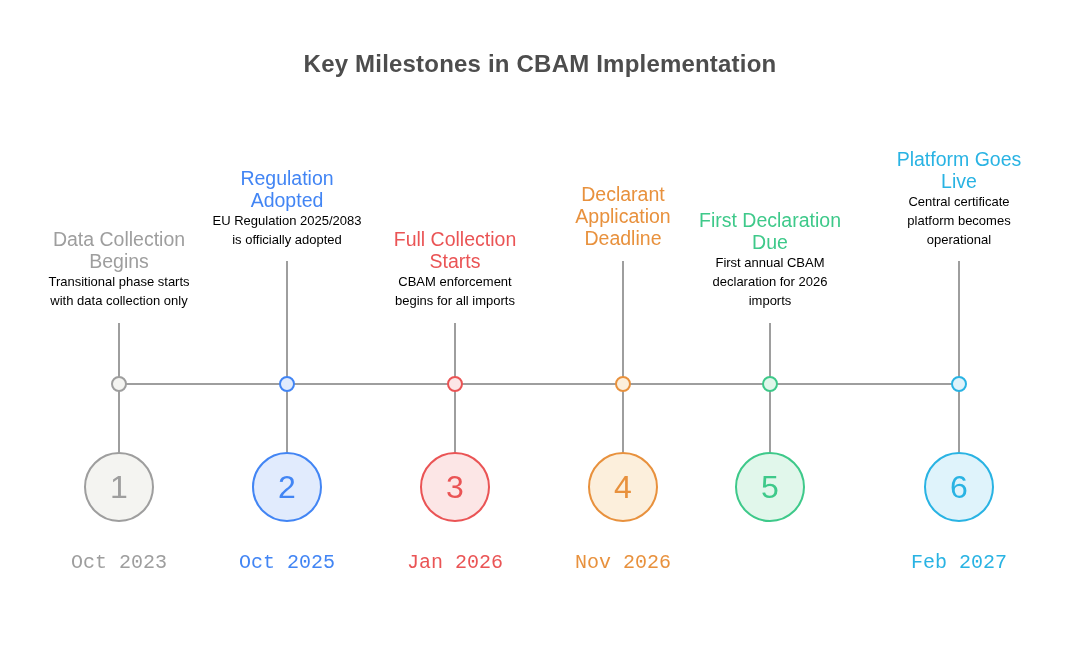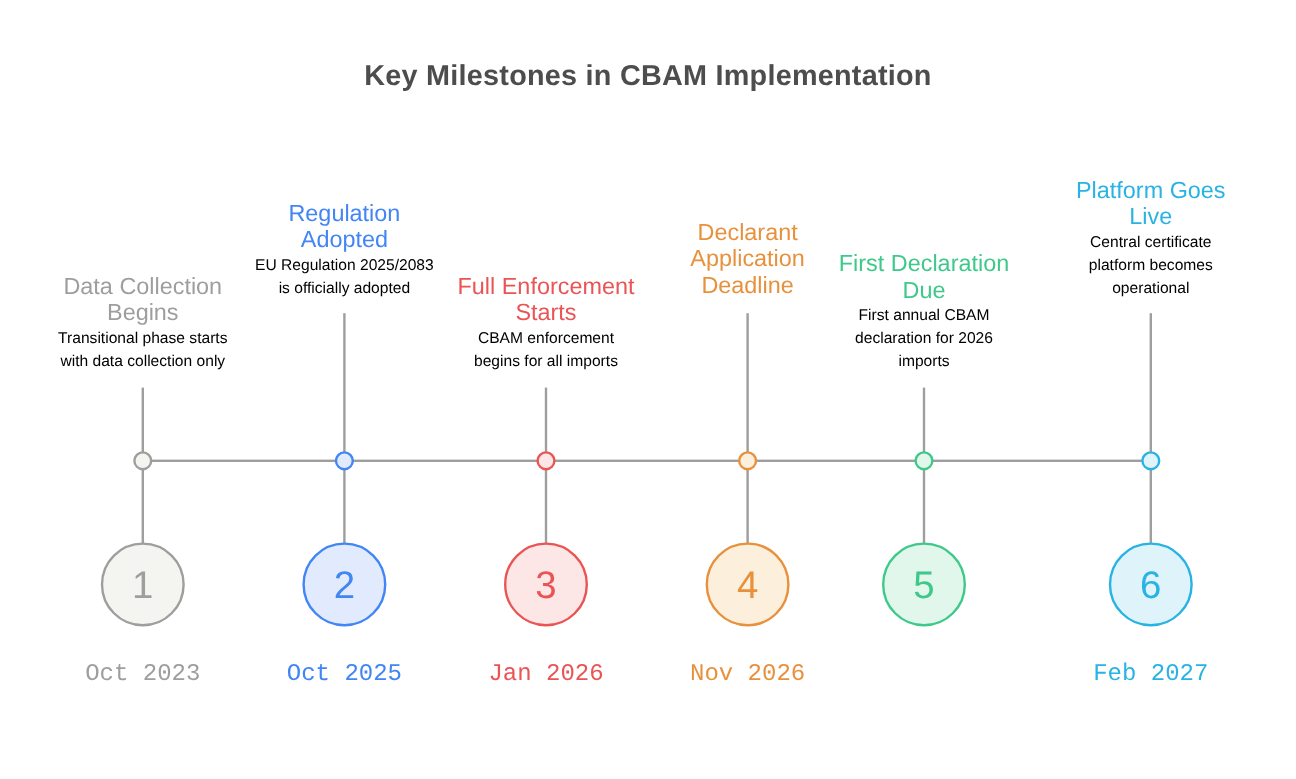--- a/index.html
+++ b/index.html
@@ -150,21 +150,21 @@
     <div class="v-line"></div>
     <div class="dot"></div>
     <div class="big-circle">
       <span class="m-num">2</span>
     </div>
     <div class="m-date">Oct 2025</div>
   </div>
 
   <div class="col c3 low" style="--c: #EA5455; --f: #FCE6E6;">
     <div class="text-block">
-      <div class="m-label">Full Enforcement Starts</div>
+      <div class="m-label">Full Collection Starts</div>
       <div class="m-desc">CBAM enforcement begins for all imports</div>
     </div>
     <div class="v-line"></div>
     <div class="dot"></div>
     <div class="big-circle">
       <span class="m-num">3</span>
     </div>
     <div class="m-date">Jan 2026</div>
   </div>
 

